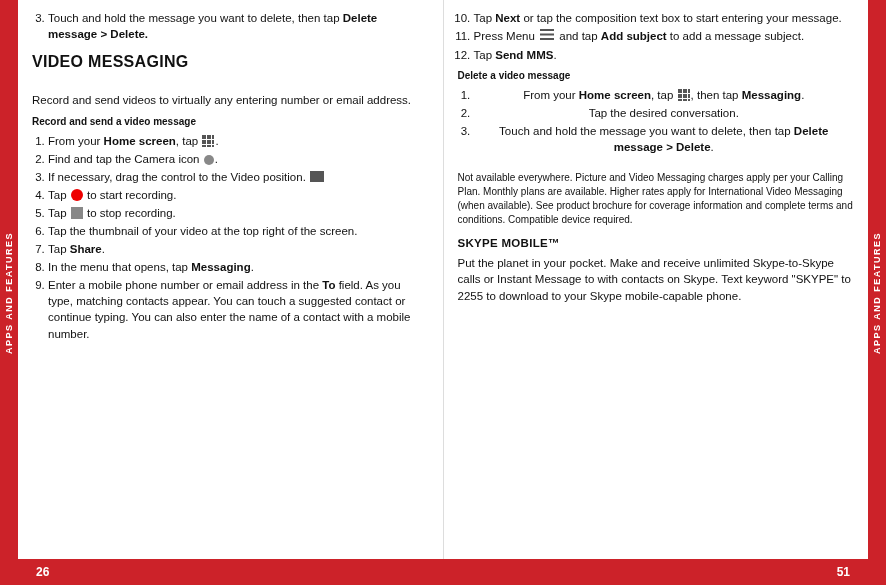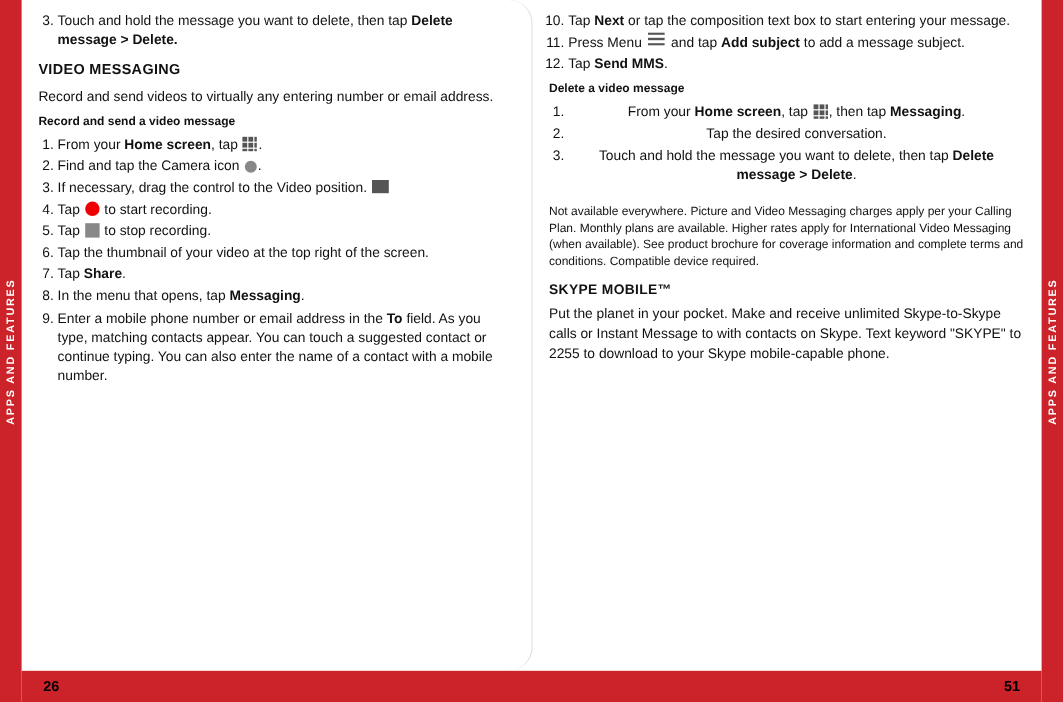--- a/index.html
+++ b/index.html
@@ -54,48 +54,47 @@
       overflow: hidden;
     }
 
     .col {
       flex: 1;
       padding: 10px 14px 8px 14px;
       font-size: 11.5px;
       line-height: 1.45;
       color: #111;
       overflow: hidden;
-      border-radius: 20px;
     }
 
     .col-left {
       border-right: 1px solid #ddd;
     }
 
     
     .footer {
       height: 26px;
       background: #cc2229;
       display: flex;
       align-items: center;
       justify-content: space-between;
       padding: 0 18px;
     }
     .footer-page {
-      color: #000000;
+      color: #ffffff;
       font-size: 12px;
       font-weight: bold;
     }
 
     
     .section-heading {
-      font-size: 12px;
+      font-size: 16px;
       font-weight: bold;
       text-transform: uppercase;
-      margin-bottom: 5px;
+      margin-bottom: 19px;
       letter-spacing: 0.3px;
     }
 
     .sub-heading {
       font-size: 10px;
       font-weight: bold;
       margin-top: 6px;
       margin-bottom: 3px;
     }
 

